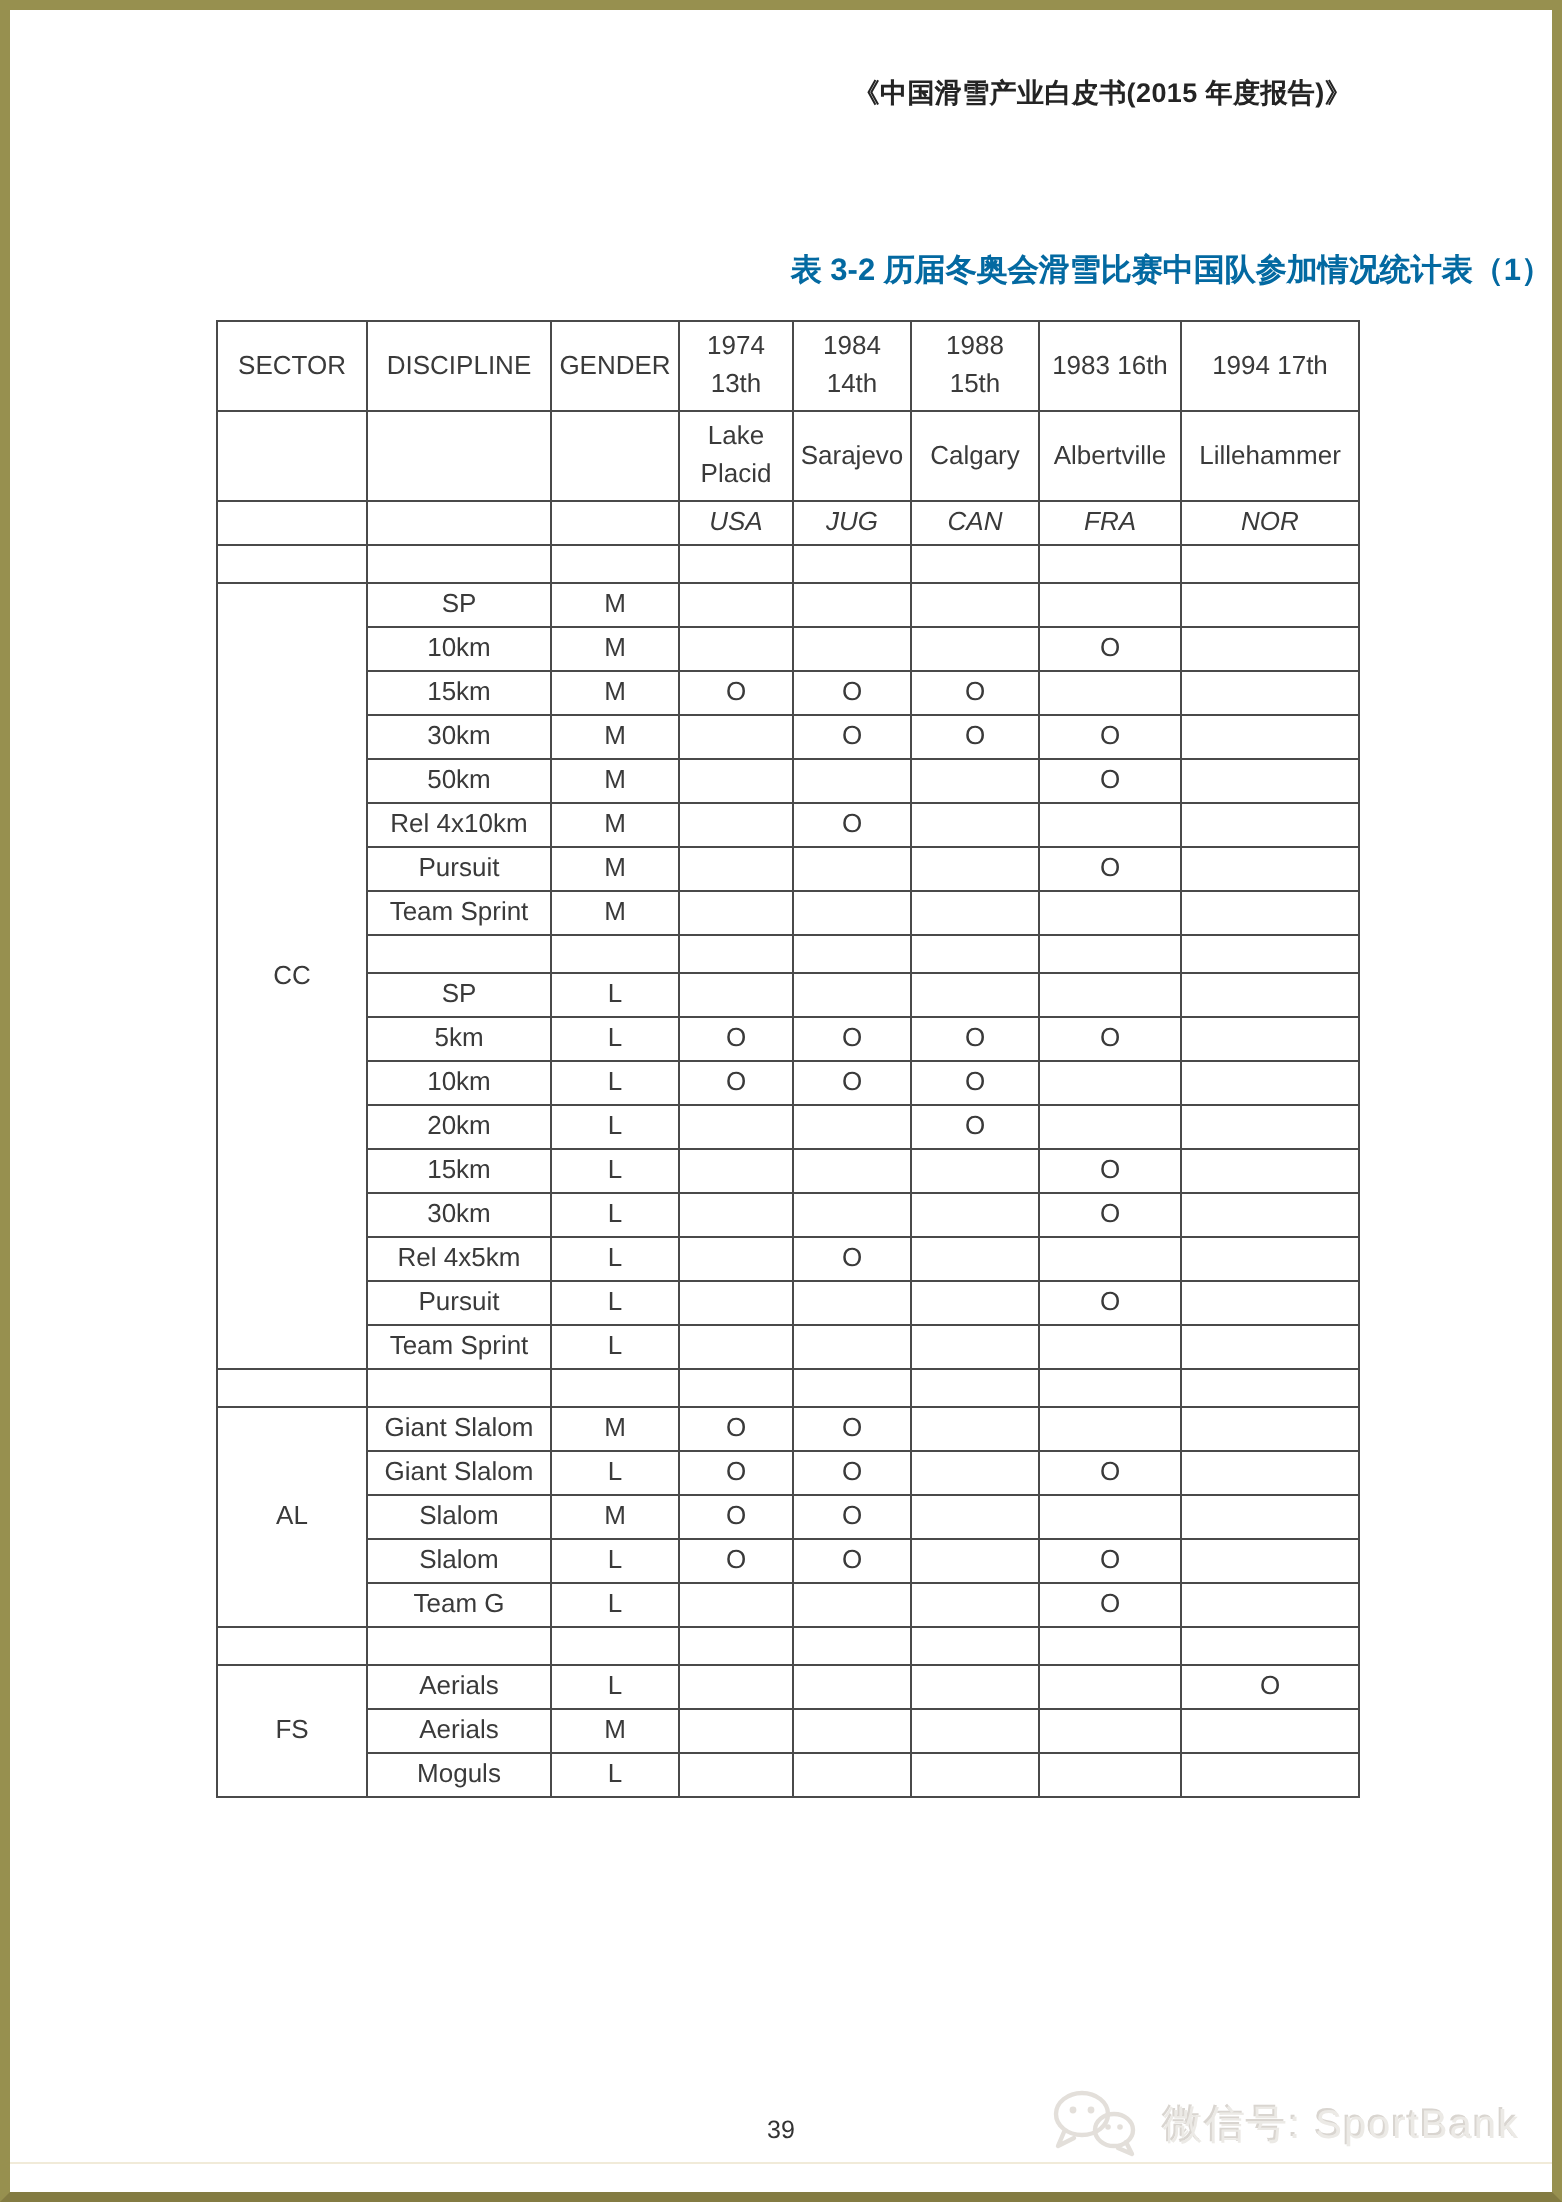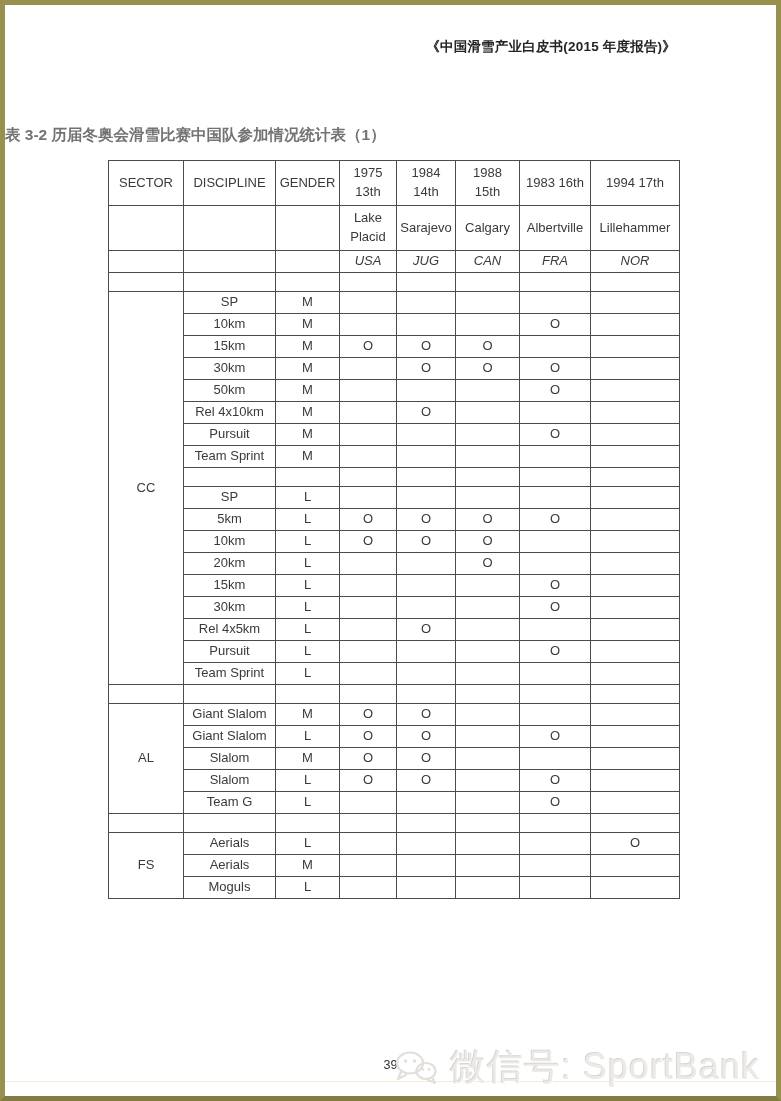--- a/index.html
+++ b/index.html
@@ -14,22 +14,22 @@
     color:#3a3a3a;
     overflow:hidden;
   }
   .book-title {
     position:absolute; top:33px; right:100px;
     font-size:13.5px; font-weight:bold; color:#242424;
     letter-spacing:0.2px;
   }
   .table-title {
     position:absolute; top:120px; left:0; width:100%;
-    text-align:left;
-    font-size:15.5px; font-weight:bold; color:#737373;
+    text-align:right;
+    font-size:15.5px; font-weight:bold; color:#0369a1;
   }
   table.doc-table {
     position:absolute; left:103px; top:155px;
     width:571px;
     border-collapse:collapse;
     table-layout:fixed;
   }
   .doc-table td, .doc-table th {
     border:1px solid #4a4a4a;
     padding:0;
@@ -52,21 +52,21 @@
     text-align:center; font-size:12.5px; color:#333;
   }
   .inner-foot-line {
     position:absolute; left:0; right:0; bottom:14px; height:1px;
     background:#f1ebd9;
   }
   .watermark {
     position:absolute; top:1038px; right:16px;
     display:flex; align-items:center; gap:12px;
     color:#eceae6;
-    font-size:36px; letter-spacing:1px;
+    font-size:20px; letter-spacing:1px;
     text-shadow:-1px -1px 0 #d9d5d0, 1px 1px 0 #ffffff;
     white-space:nowrap;
   }
   .watermark svg { display:block; }
 </style>
 </head>
 <body>
 
 <div class="page">
 
@@ -83,21 +83,21 @@
         <col style="width:59px">
         <col style="width:64px">
       <col style="width:71px">
         <col style="width:89px">
     </colgroup>
     <thead>
       <tr class="hdr1">
         <th>SECTOR</th>
         <th>DISCIPLINE</th>
         <th>GENDER</th>
-        <th class="twoline">1975
+        <th class="twoline">1974
 13th</th>
         <th class="twoline">1984
 14th</th>
         <th class="twoline">1988
 15th</th>
         <th>1983 16th</th>
         <th>1994 17th</th>
       </tr>
       <tr class="hdr2">
         <td></td>

